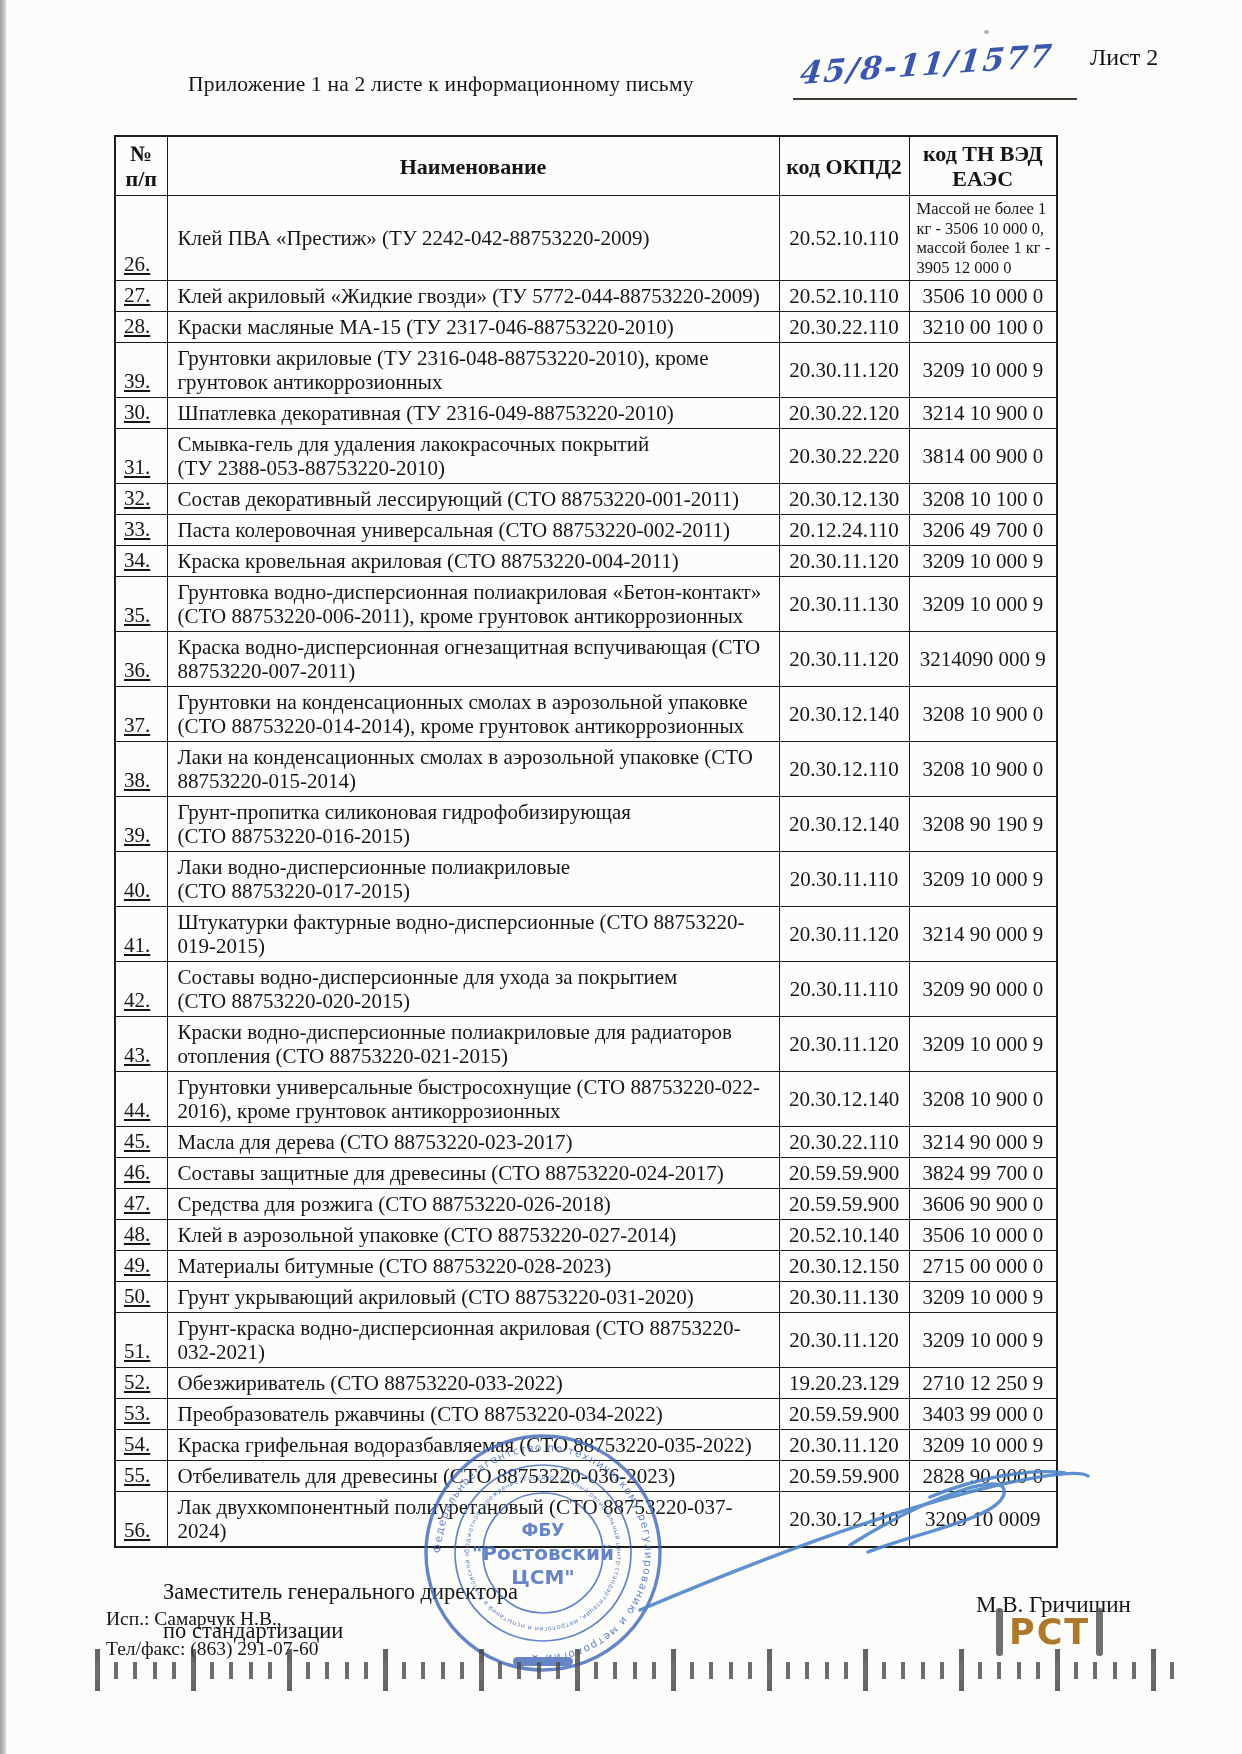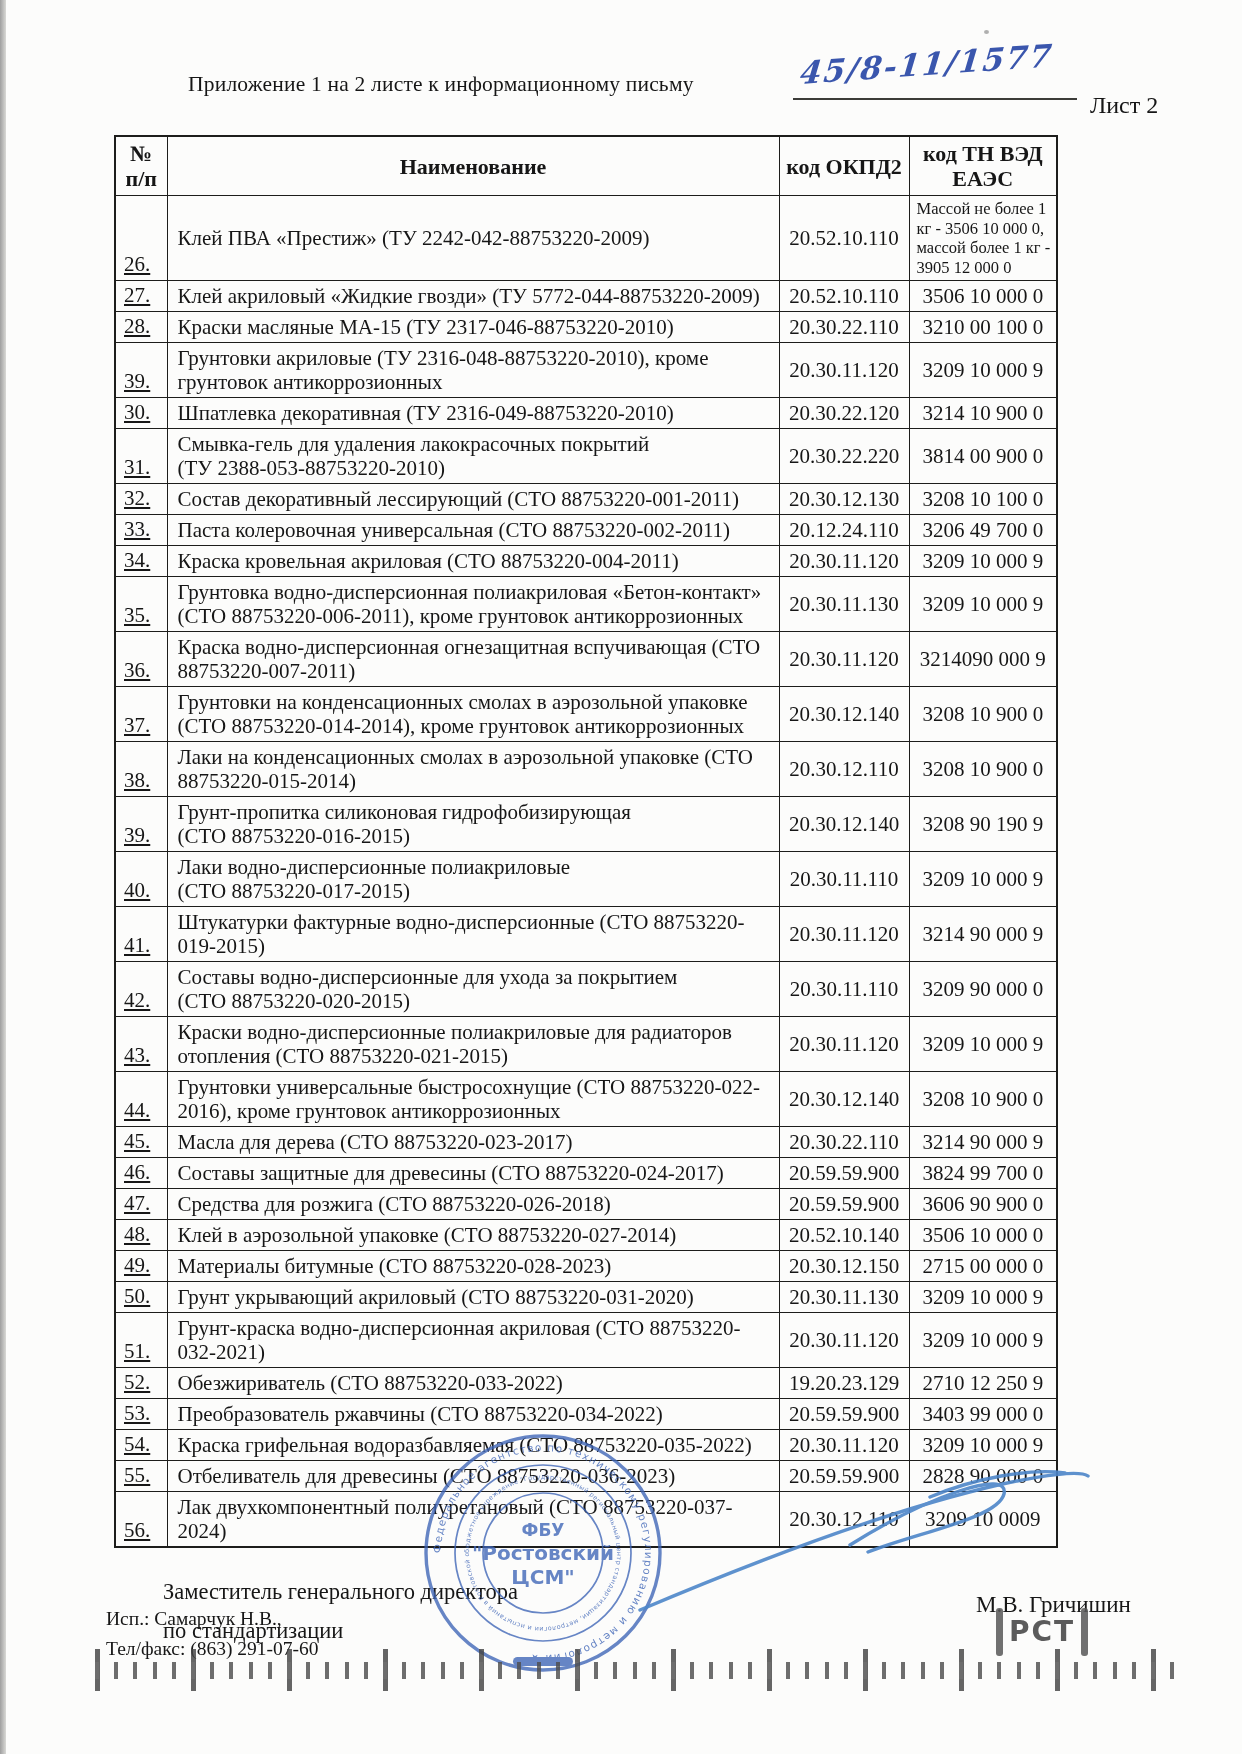--- a/index.html
+++ b/index.html
@@ -5,21 +5,21 @@
   html,body{margin:0;padding:0;background:#e9e9e9;}
   .page{
     position:relative;width:1242px;height:1754px;margin:0 auto;
     background:#fcfcfb;overflow:hidden;
     font-family:"Liberation Serif","DejaVu Serif",serif;color:#161616;
   }
   .scan-edge{position:absolute;left:0;top:0;width:6px;height:1754px;
     background:linear-gradient(90deg,#9f9f9f,#d9d9d6);}
   .speck{position:absolute;left:984px;top:30px;width:5px;height:4px;background:#8f8f8f;border-radius:50%;opacity:.7;}
 
-  .sheet-label{position:absolute;left:1090px;top:44px;font-size:24px;margin-top:48px;}
+  .sheet-label{position:absolute;left:1090px;top:44px;font-size:24px;}
   .appendix-line{position:absolute;left:188px;top:72px;font-size:21.5px;letter-spacing:.2px;}
   .underline{position:absolute;left:793px;top:98px;width:284px;border-bottom:2.2px solid #3c3c38;}
   .handwrite-wrap{position:absolute;left:800px;top:46px;transform:rotate(-4deg);}
   .handwrite{
     font-family:"DejaVu Serif",serif;font-style:italic;font-weight:600;
     font-size:31px;color:#3a56ad;letter-spacing:2px;transform:skewX(-10deg);display:inline-block;
   }
 
   .doc-table{
     position:absolute;left:114px;top:135px;width:942px;
@@ -41,22 +41,22 @@
   .role-block{position:absolute;left:163px;top:1572px;font-size:22.5px;line-height:39px;}
   .signer-name{position:absolute;left:976px;top:1592px;font-size:23px;}
   .executor-block{position:absolute;left:106px;top:1604px;font-size:19.5px;line-height:30px;}
 
   .stamp{position:absolute;left:418px;top:1428px;width:250px;height:250px;}
   .stamp text{font-family:"DejaVu Sans",sans-serif;fill:#3d64b6;}
   .sig{position:absolute;left:598px;top:1438px;width:520px;height:200px;}
 
   .rst{position:absolute;left:996px;top:1608px;display:flex;align-items:center;gap:6px;opacity:.85;}
   .rst-bar{width:7px;height:48px;background:#585858;border-radius:3px;}
-  .rst-text{font-family:"DejaVu Sans",sans-serif;font-weight:bold;font-size:28px;
-    color:#404040;letter-spacing:2px;line-height:40px;}
+  .rst-text{font-family:"DejaVu Sans",sans-serif;font-weight:bold;font-size:35px;
+    color:#a16207;letter-spacing:2px;line-height:40px;}
 
   .ruler{
     position:absolute;left:95px;top:1648px;width:1092px;height:44px;opacity:.82;
     background-image:
       repeating-linear-gradient(90deg,#4e4e4e 0 4px,transparent 4px 19.2px),
       repeating-linear-gradient(90deg,#454545 0 5px,transparent 5px 96px);
     background-size:100% 17px,100% 42px;
     background-position:left center,left center;
     background-repeat:no-repeat,no-repeat;
   }

